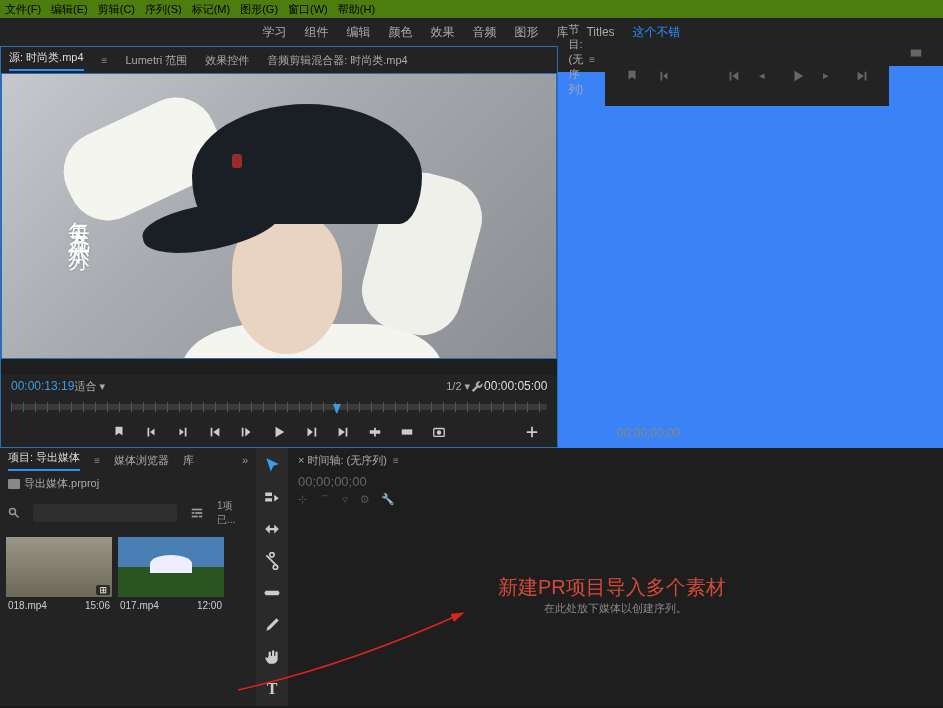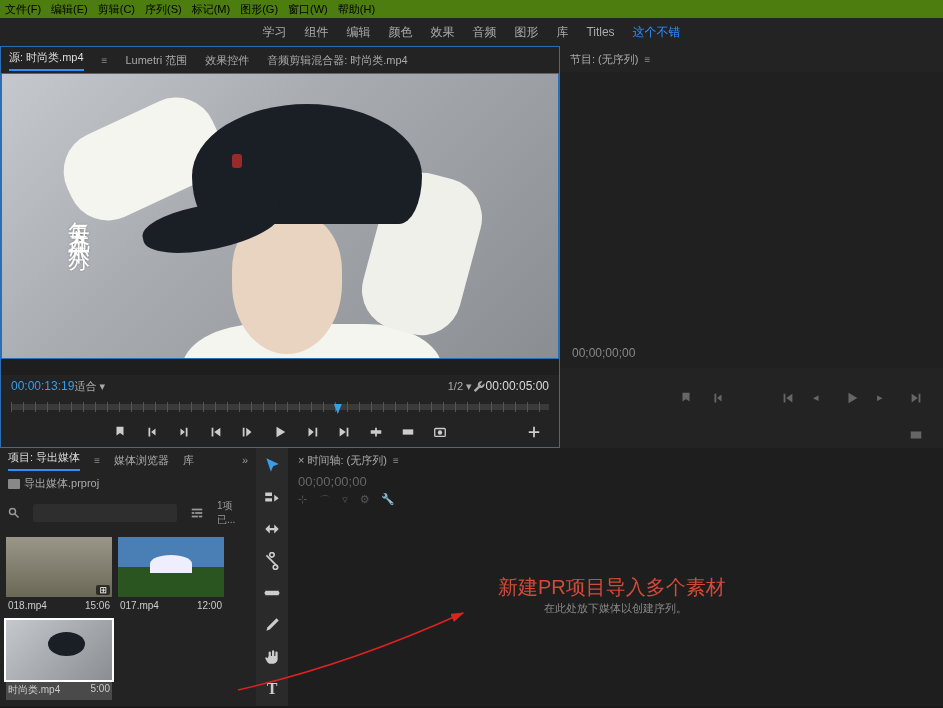--- a/index.html
+++ b/index.html
@@ -10,21 +10,21 @@
 .menubar span { cursor: default; }
 
 
 .workspace-bar { background: #232323; height: 28px; display: flex; align-items: center; justify-content: center; gap: 18px; }
 .workspace-tab { color: #aaa; cursor: pointer; font-size: 12px; }
 .workspace-tab.active { color: #2f8fff; }
 
 
 .main { display: flex; height: 402px; }
 .left-panel { width: 560px; display: flex; flex-direction: column; background: #1e1e1e; border: 1px solid #2a6fb5; }
-.right-panel { flex: 1; background: #a16207; display: flex; flex-direction: column; }
+.right-panel { flex: 1; background: #3b82f6; display: flex; flex-direction: row; }
 
 
 .panel-tabs { height: 26px; display: flex; align-items: center; padding: 0 8px; gap: 18px; background: #232323; font-size: 11px; }
 .panel-tab { color: #aaa; cursor: pointer; }
 .panel-tab.active { color: #ddd; border-bottom: 2px solid #2f8fff; padding-bottom: 4px; }
 .panel-menu { color: #888; font-size: 10px; }
 
 
 .video-area { flex: 1; background: #000; border: 1px solid #2a6fb5; position: relative; display: flex; }
 .video-content { width: 100%; height: 100%; background: linear-gradient(135deg, #c5c8cc 0%, #a8abb0 40%, #8a8d92 100%); position: relative; overflow: hidden; }
@@ -322,29 +322,20 @@
       </div>
       <div class="media-item">
         <div class="media-thumb" style="background:linear-gradient(#4a7fb5 50%,#2a5520 50%)">
           <div style="position:absolute;left:30%;top:30%;width:40%;height:30%;background:#eef;border-radius:50% 50% 0 0"></div>
         </div>
         <div class="media-label">
             <span>017.mp4</span>
             <span>12:00</span>
           </div>
       </div>
-      <div class="media-item selected">
-        <div class="media-thumb selected" style="background:linear-gradient(135deg,#c5c8cc,#8a8d92)">
-          <div style="position:absolute;left:40%;top:20%;width:35%;height:40%;background:#1a1e25;border-radius:50%"></div>
-        </div>
-        <div class="media-label">
-            <span>时尚类.mp4</span>
-            <span>5:00</span>
-          </div>
-      </div>
     </div>
   </div>
 
   <div class="tool-strip">
     <span class="tool-btn active">
         <svg viewBox="0 0 16 16" fill="currentColor">
           <path d="M3 2l4 12 2-5 5-2z"></path>
         </svg>
       </span>
     <span class="tool-btn">

